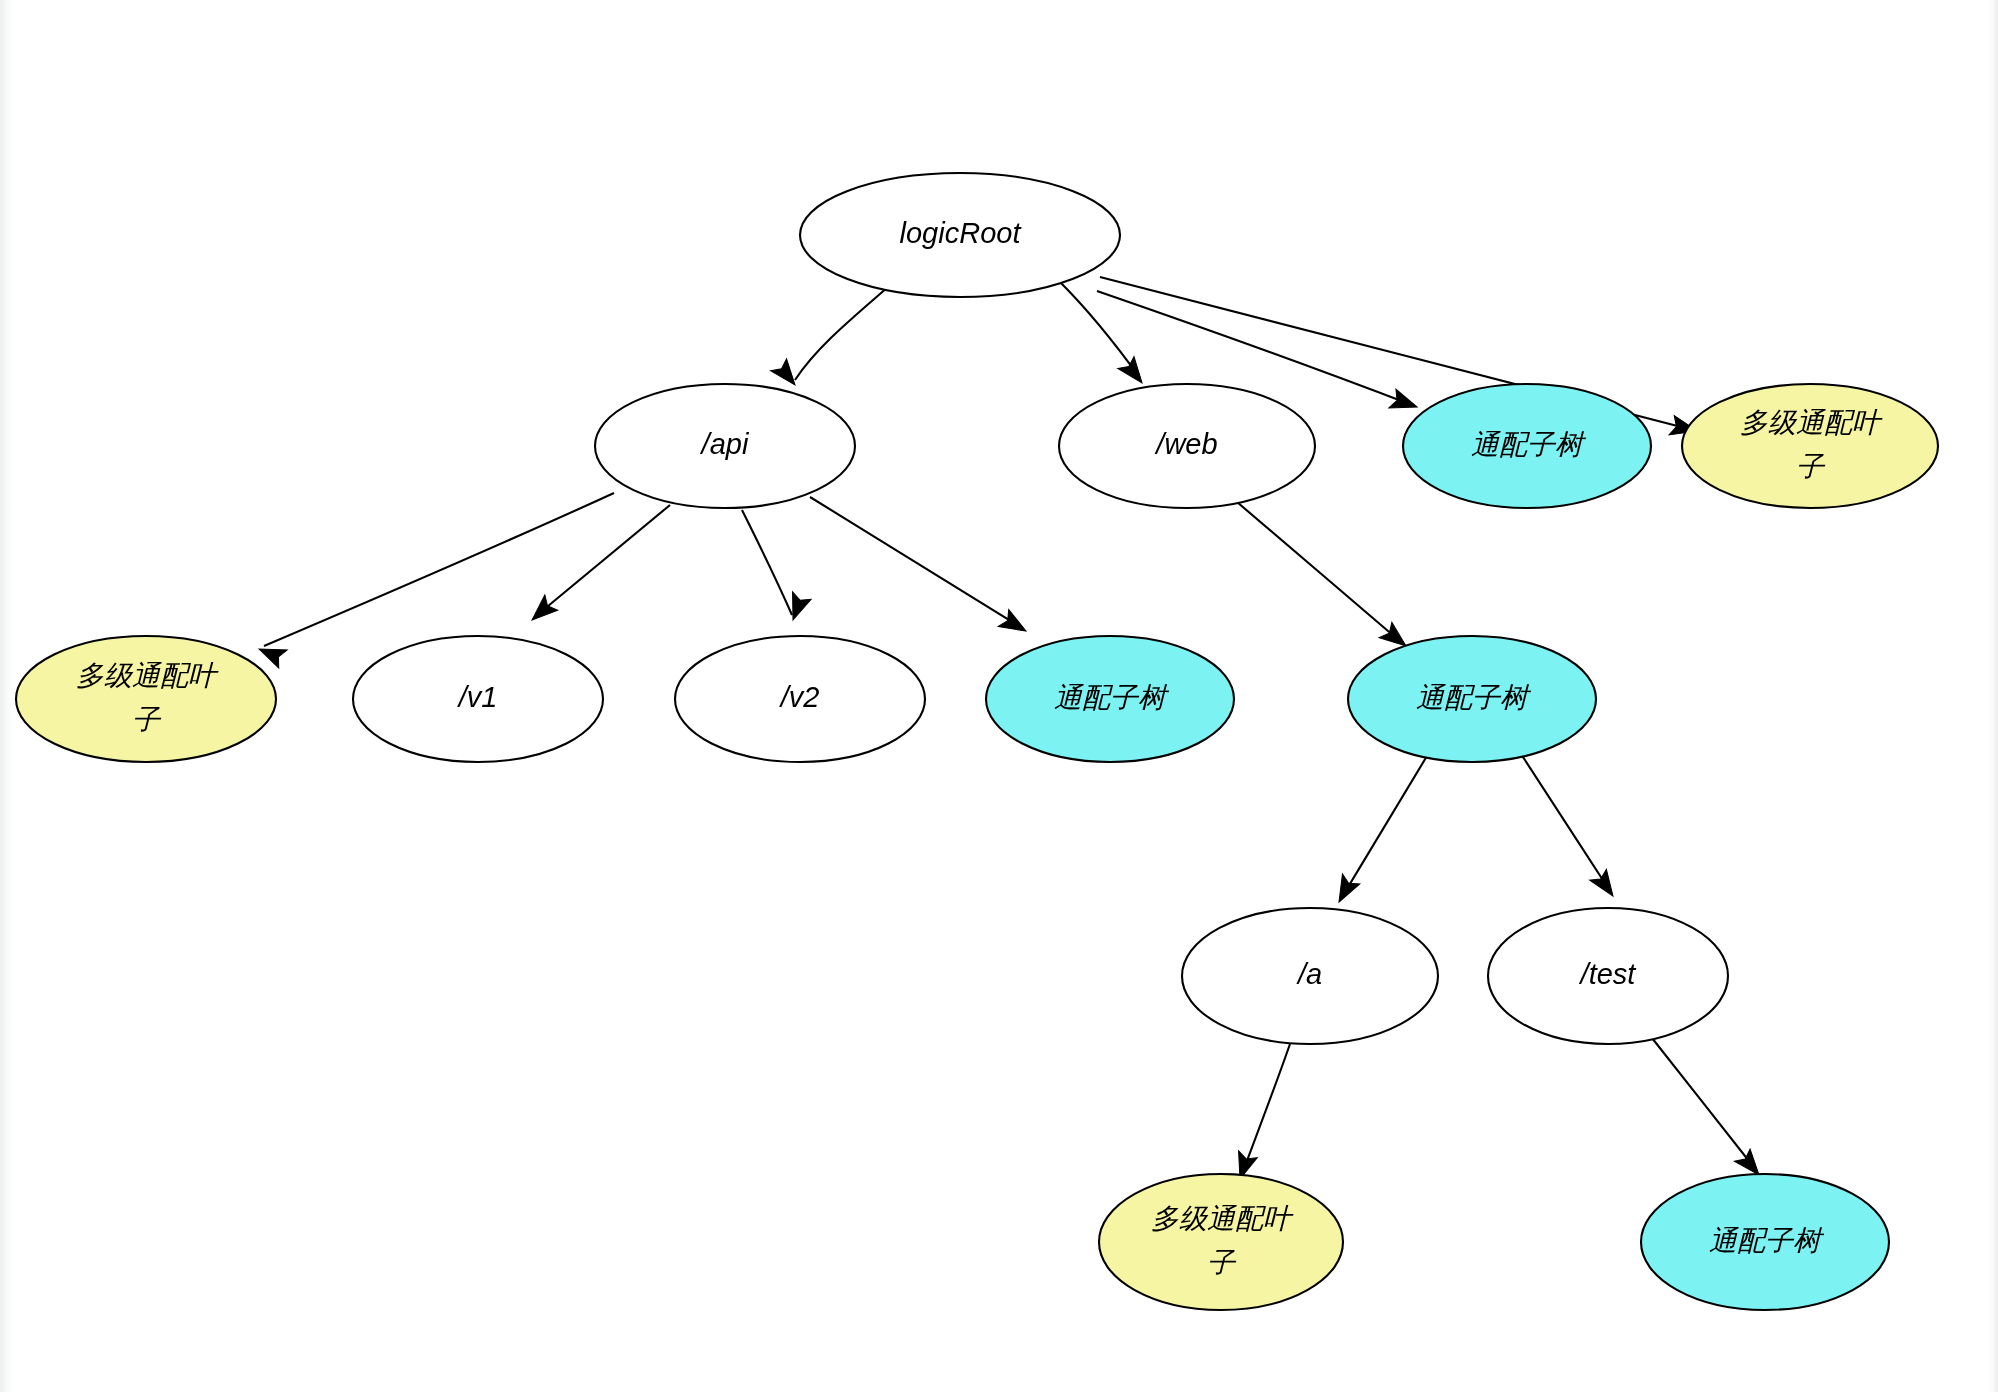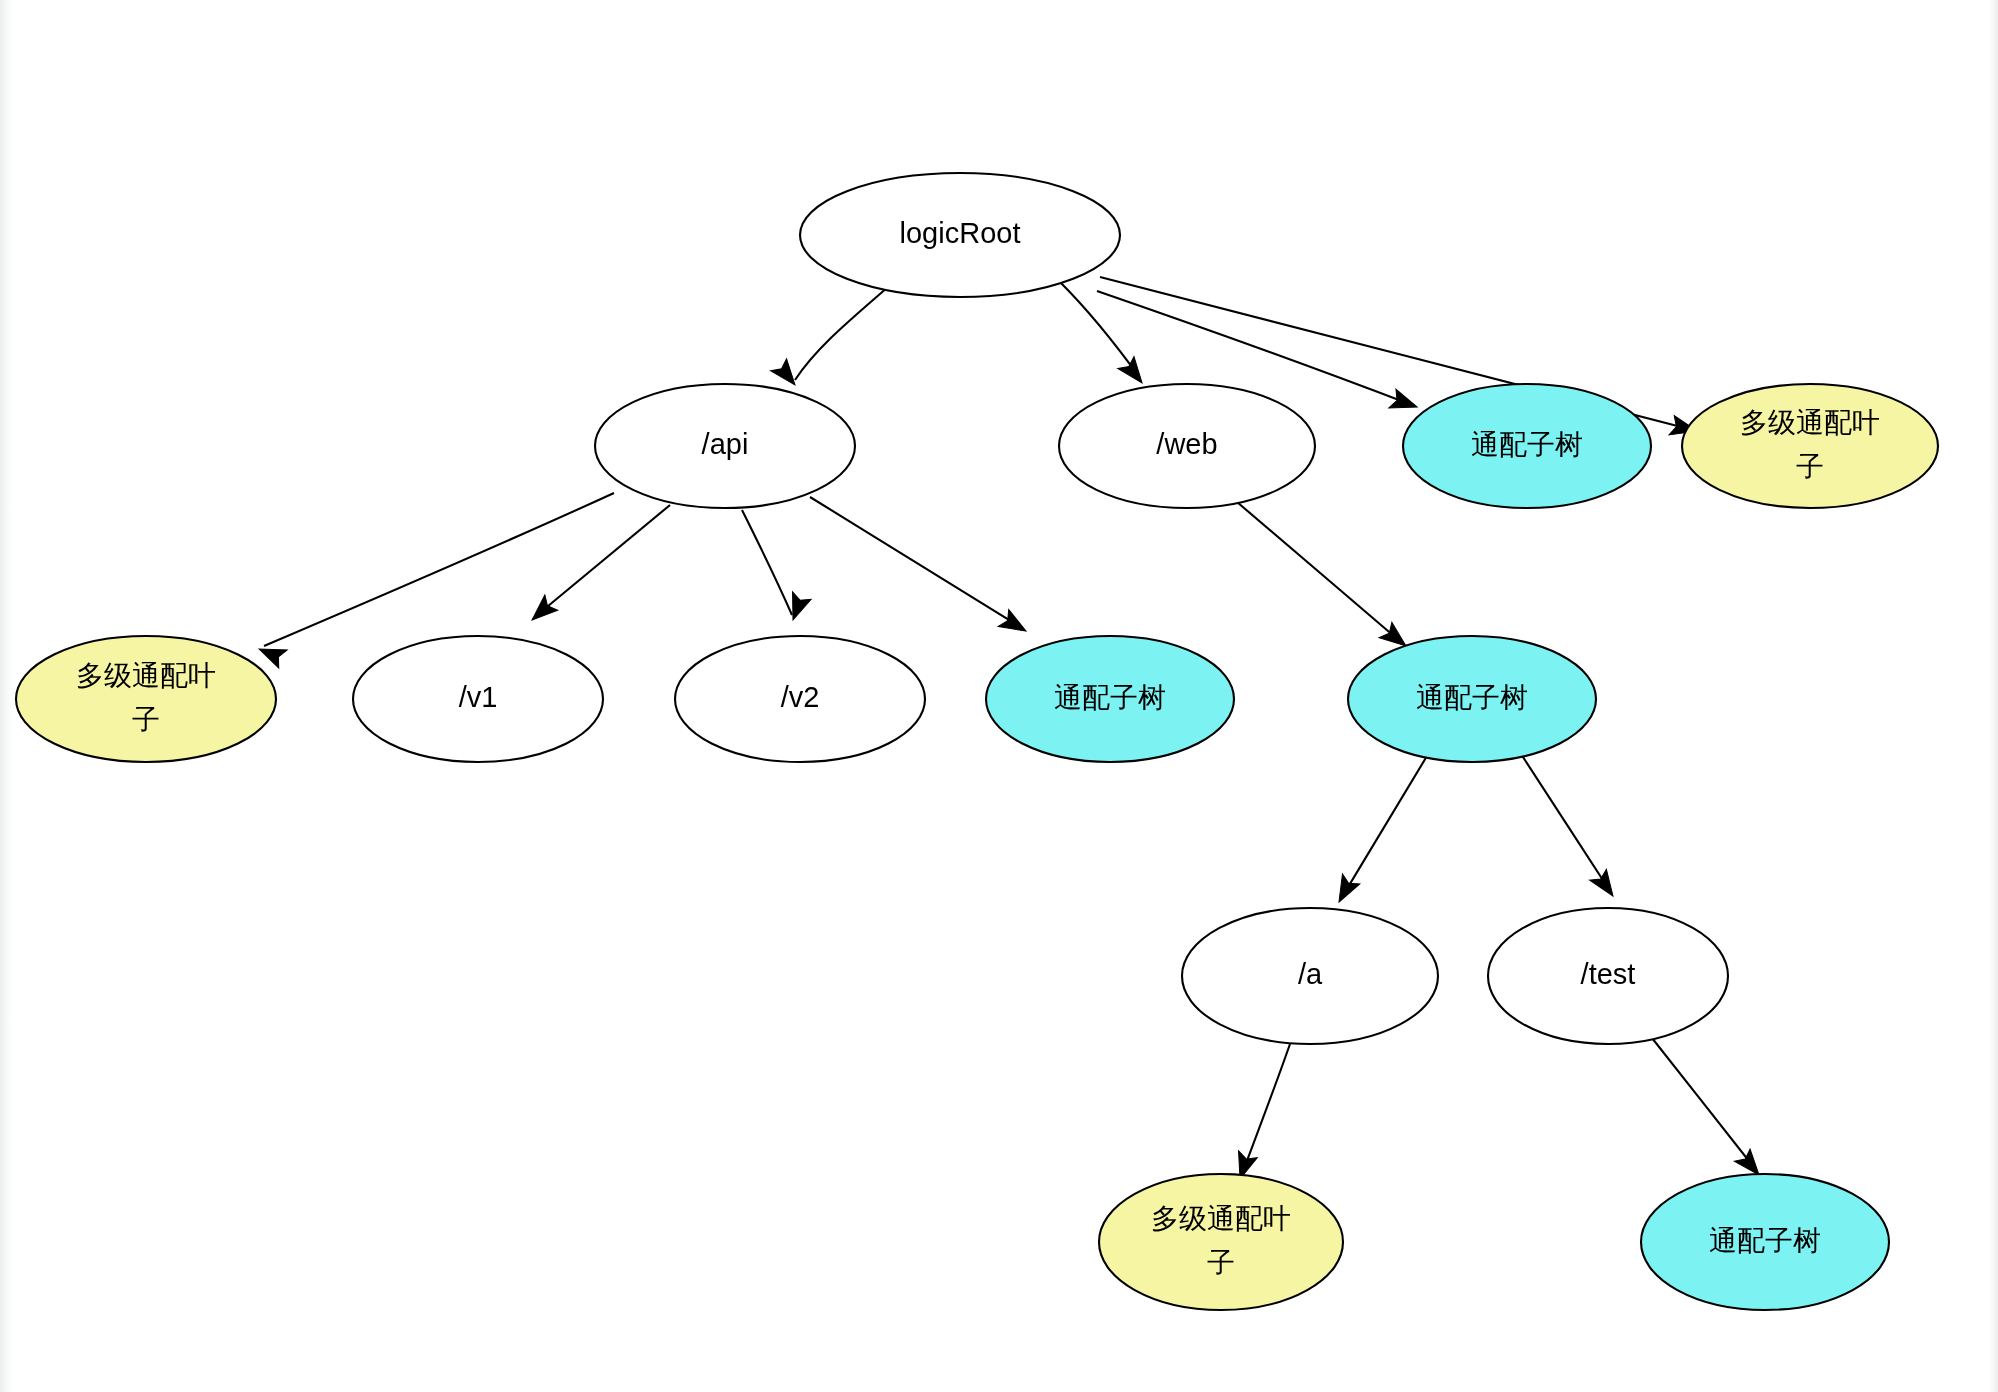--- a/index.html
+++ b/index.html
@@ -8,20 +8,21 @@
     padding: 0;
     background: #ffffff;
   }
   #canvas {
     position: relative;
     width: 1998px;
     height: 1392px;
     background: #ffffff;
     overflow: hidden;
     font-family: "Liberation Sans", "DejaVu Sans", sans-serif;
+    font-style: italic;
   }
   
   .edge-shade-left {
     position: absolute;
     left: 0; top: 0;
     width: 14px; height: 100%;
     background: linear-gradient(to right, #eceded 0%, #f7f8f8 45%, #ffffff 100%);
     pointer-events: none;
   }
   .edge-shade-right {

